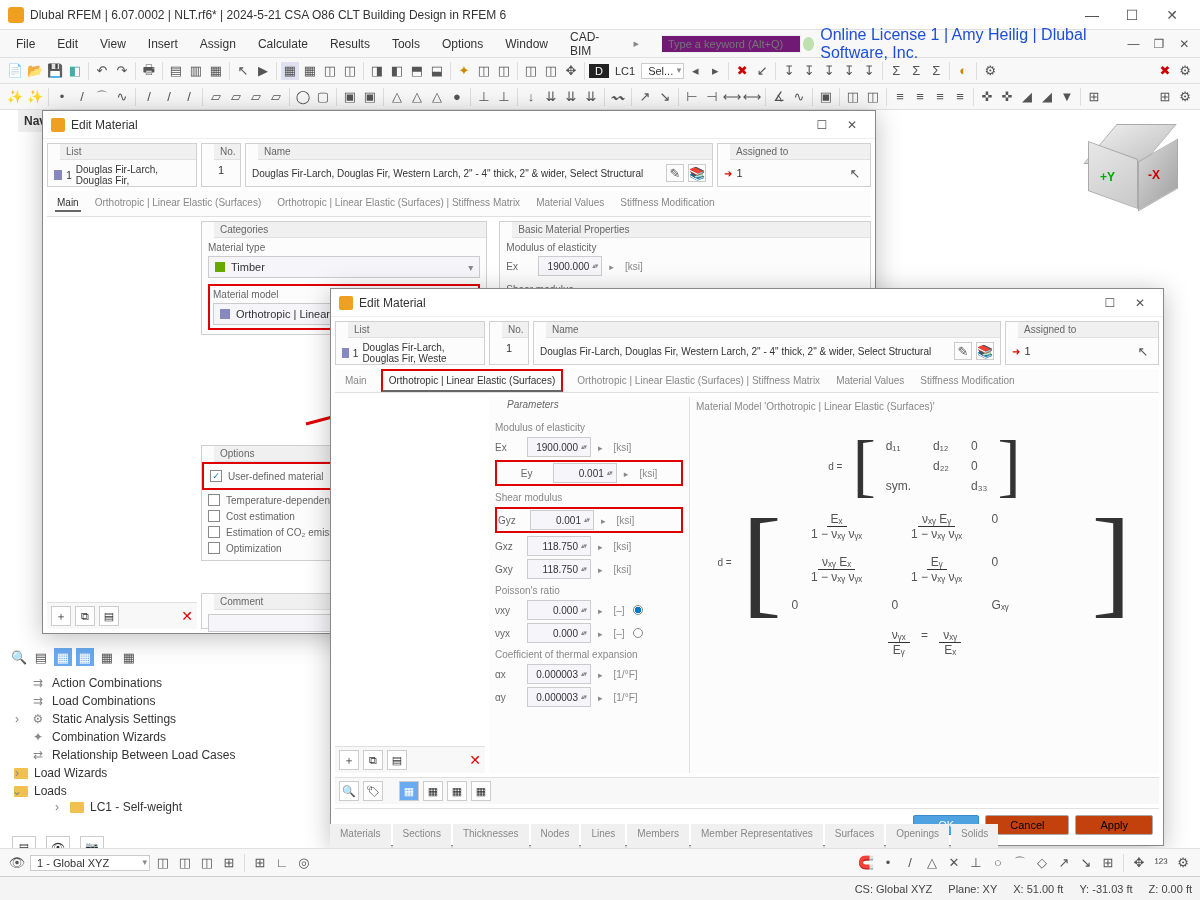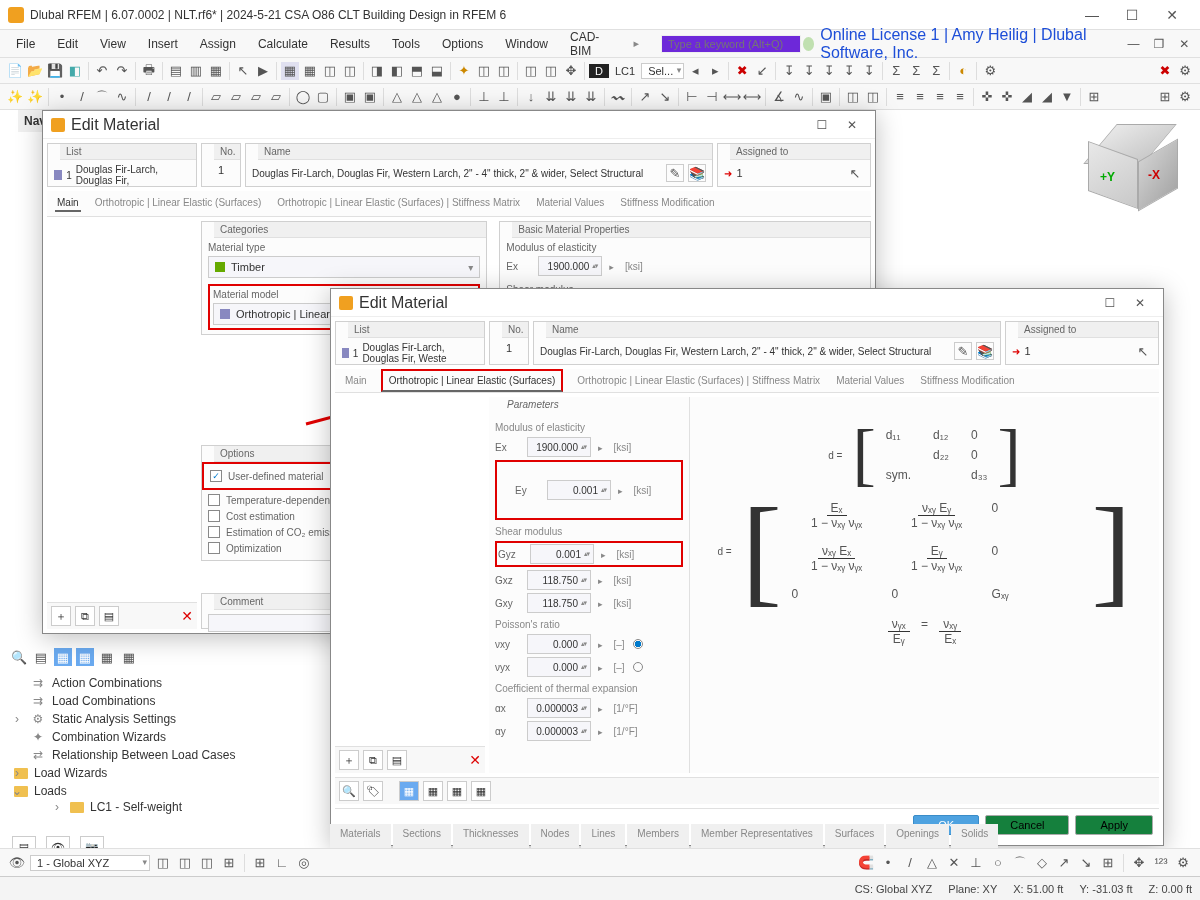--- a/index.html
+++ b/index.html
@@ -7,21 +7,21 @@
 
 
 .titlebar { height: 30px; background: #fff; display: flex; align-items: center; padding: 0 8px; border-bottom: 1px solid #e0e0e0; }
 .titlebar .icon { width: 16px; height: 16px; background: #f0a020; border-radius: 3px; margin-right: 6px; }
 .titlebar .title { flex: 1; font-size: 12px; }
 .win-btn { width: 40px; height: 28px; display: inline-flex; align-items: center; justify-content: center; font-size: 14px; color: #555; }
 
 
 .menubar { height: 28px; display: flex; align-items: center; padding: 0 6px; gap: 2px; background: #f8f8f8; border-bottom: 1px solid #e0e0e0; }
 .menubar .menu-item { padding: 4px 10px; font-size: 12px; }
-.keyword-search { margin-left: 20px; background: #6d28d9; border: 1px solid #eee; padding: 2px 6px; width: 140px; color: #aaa; font-size: 11px; }
+.keyword-search { margin-left: 20px; background: #701a75; border: 1px solid #eee; padding: 2px 6px; width: 140px; color: #aaa; font-size: 11px; }
 .license { margin-left: auto; font-size: 16px; color: #1d4ed8; }
 
 
 .toolbar { height: 26px; background: #f8f8f8; border-bottom: 1px solid #e0e0e0; display: flex; align-items: center; padding: 0 6px; gap: 2px; }
 .tb-btn { width: 18px; height: 18px; display: inline-flex; align-items: center; justify-content: center; font-size: 13px; color: #555; }
 .tb-sep { width: 1px; height: 18px; background: #ddd; margin: 0 2px; }
 .nav-header { font-size: 12px; font-weight: bold; padding: 4px 6px; background: #f0f0f0; margin-left: 18px; }
 
 
 .tree-panel { position: absolute; left: 10px; top: 650px; width: 320px; font-size: 12px; }
@@ -29,21 +29,21 @@
 .tree-icon { width: 16px; height: 14px; display: inline-flex; align-items: center; justify-content: center; color: #888; font-size: 12px; }
 .tree-chevron { position: absolute; left: 0; top: 2px; width: 14px; text-align: center; color: #888; }
 .folder-icon { width: 14px; height: 11px; background: #f0c050; border-radius: 1px; display: inline-block; }
 .tree-sub { padding-left: 40px; display: flex; align-items: center; gap: 6px; }
 .tree-panel .tb-strip { position: absolute; left: 0px; top: -4px; display: flex; gap: 4px; padding: 2px 0; }
 
 
 .dialog { position: absolute; background: #fff; border: 1px solid #888; box-shadow: 0 4px 24px rgba(0,0,0,0.25); }
 .dialog-titlebar { height: 28px; background: #fff; display: flex; align-items: center; padding: 0 8px; border-bottom: 1px solid #eee; }
 .dialog-titlebar .icon { width: 14px; height: 14px; background: #f0a020; border-radius: 2px; margin-right: 6px; }
-.dialog-titlebar .title { flex: 1; font-size: 16px; }
+.dialog-titlebar .title { flex: 1; font-size: 12px; }
 .dialog-winbtn { width: 30px; height: 26px; display: inline-flex; align-items: center; justify-content: center; font-size: 12px; color: #555; }
 
 .dlg-body { display: flex; flex-direction: column; height: calc(100% - 28px); padding: 4px; gap: 4px; }
 .dlg-row { display: flex; gap: 4px; }
 .panel { border: 1px solid #d0d0d0; background: #fcfcfc; }
 .panel-header { background: #f0f0f0; color: #666; font-size: 10px; padding: 2px 6px; border-bottom: 1px solid #e0e0e0; margin-left: 12px; }
 .panel-body { padding: 4px 6px; }
 .label { color: #666; font-size: 10px; margin-bottom: 3px; }
 .dropdown { height: 22px; background: #f6f6fa; border: 1px solid #ccc; display: flex; align-items: center; padding: 0 6px; font-size: 11px; position: relative; }
 .dropdown::after { content: "▾"; position: absolute; right: 6px; color: #888; font-size: 10px; }
@@ -80,21 +80,21 @@
 .matrix-grid.wide { grid-template-columns: repeat(3, 90px); gap: 14px 10px; }
 .frac { display: flex; flex-direction: column; align-items: center; }
 .frac .num { border-bottom: 1px solid #333; padding: 0 4px; }
 .eq-row { text-align: center; margin-top: 16px; font-size: 12px; }
 
 .toolbar-icons { display: flex; gap: 4px; padding: 3px 4px; background: #f8f8f8; border-top: 1px solid #e0e0e0; align-items: center; }
 .toolbar-icons .btn { width: 20px; height: 20px; display: inline-flex; align-items: center; justify-content: center; background: #fff; border: 1px solid #ccc; font-size: 11px; }
 .close-x { margin-left: auto; color: #d00; font-size: 14px; }
 
 .dialog-buttons { display: flex; gap: 6px; justify-content: flex-end; padding: 6px; border-top: 1px solid #e0e0e0; }
-.dlg-btn { padding: 3px 24px; font-size: 11px; border: 1px solid #aaa; background: #15803d; border-radius: 2px; }
+.dlg-btn { padding: 3px 24px; font-size: 11px; border: 1px solid #aaa; background: #c2410c; border-radius: 2px; }
 .dlg-btn.primary { background: #4ea2e0; color: #fff; border-color: #3a8cc8; }
 
 
 .bottom-tabs { position: absolute; bottom: 52px; left: 330px; right: 10px; height: 24px; display: flex; gap: 2px; font-size: 10px; color: #888; overflow: hidden; }
 .bottom-tabs .bt { padding: 4px 10px; background: #f0f0f0; }
 
 
 .statusbar { position: absolute; bottom: 0; left: 0; right: 0; height: 24px; background: #f4f4f4; border-top: 1px solid #ccc; display: flex; align-items: center; padding: 0 8px; gap: 10px; font-size: 11px; color: #444; }
 .statusbar .sb-right { margin-left: auto; display: flex; gap: 16px; }
 
@@ -558,21 +558,21 @@
         <div class="panel" style="width:200px;border:none;">
           <div class="panel-header" style="background:transparent;border:none;font-style:italic;">Parameters</div>
           <div class="panel-body">
             <div class="section-label">Modulus of elasticity</div>
             <div class="field-row">
                 <span class="field-label">Ex</span>
                 <span class="input-field spin">1900.000</span>
                 <span class="small-triangle"></span>
                 <span class="unit">[ksi]</span>
               </div>
-            <div class="field-row red-box" style="border-width:2px;padding:18px;">
+            <div class="field-row red-box" style="border-width:2px;padding:1px;justify-content:center;">
                 <span class="field-label">Ey</span>
                 <span class="input-field spin">0.001</span>
                 <span class="small-triangle"></span>
                 <span class="unit">[ksi]</span>
               </div>
 
             <div class="section-label">Shear modulus</div>
             <div class="field-row red-box" style="border-width:2px;padding:1px;">
                 <span class="field-label">Gyz</span>
                 <span class="input-field spin">0.001</span>
@@ -619,20 +619,21 @@
                 <span class="field-label">αy</span>
                 <span class="input-field spin">0.000003</span>
                 <span class="small-triangle"></span>
                 <span class="unit">[1/°F]</span>
               </div>
           </div>
         </div>
 
         <div class="panel" style="flex:1;border:none;border-left:1px solid #e0e0e0;">
           <div class="panel-body">
+            <div style="color:#888;font-size:10px;">Material Model 'Orthotropic | Linear Elastic (Surfaces)'</div>
             <div class="matrix-pane">
               <div class="matrix-wrap">
                 <span>d =</span>
                 <span class="bracket">[</span>
                 <div class="matrix-grid">
                   <span>d₁₁</span>
                     <span>d₁₂</span>
                     <span>0</span>
                   <span></span>
                     <span>d₂₂</span>

